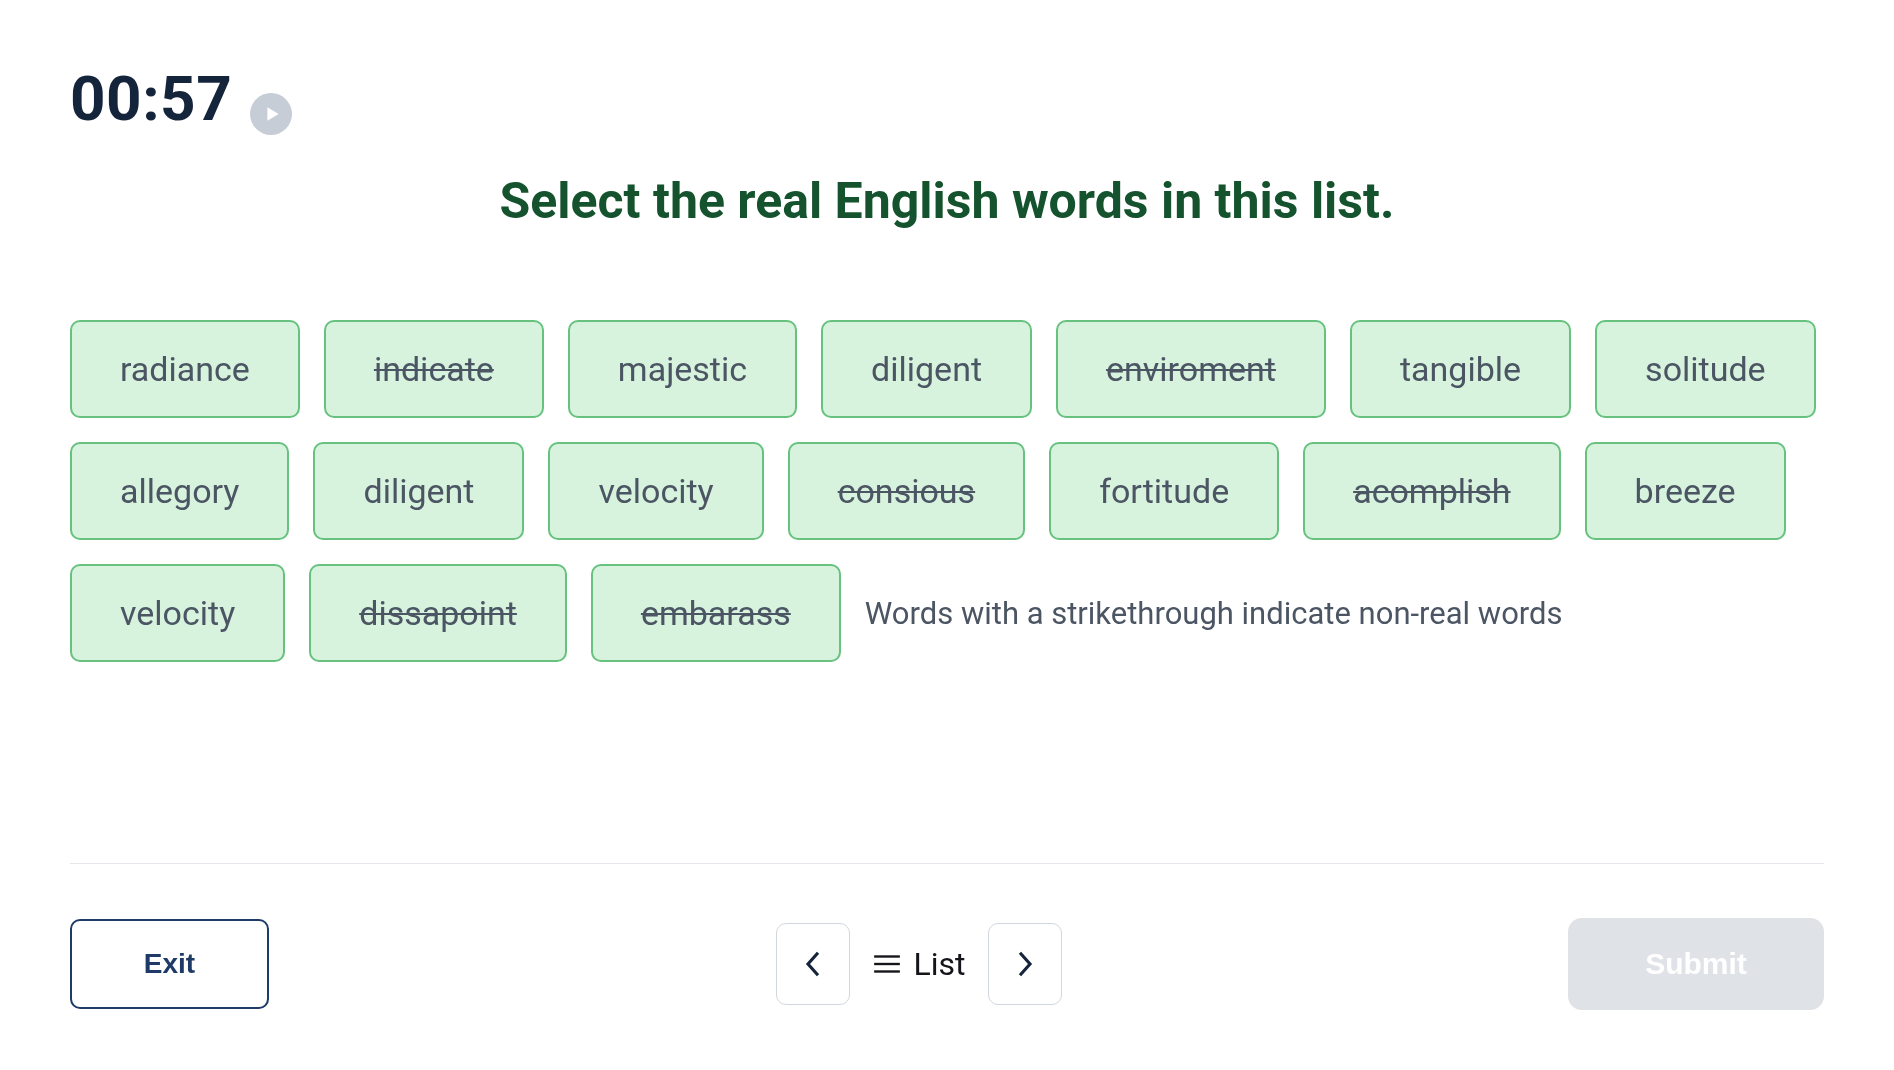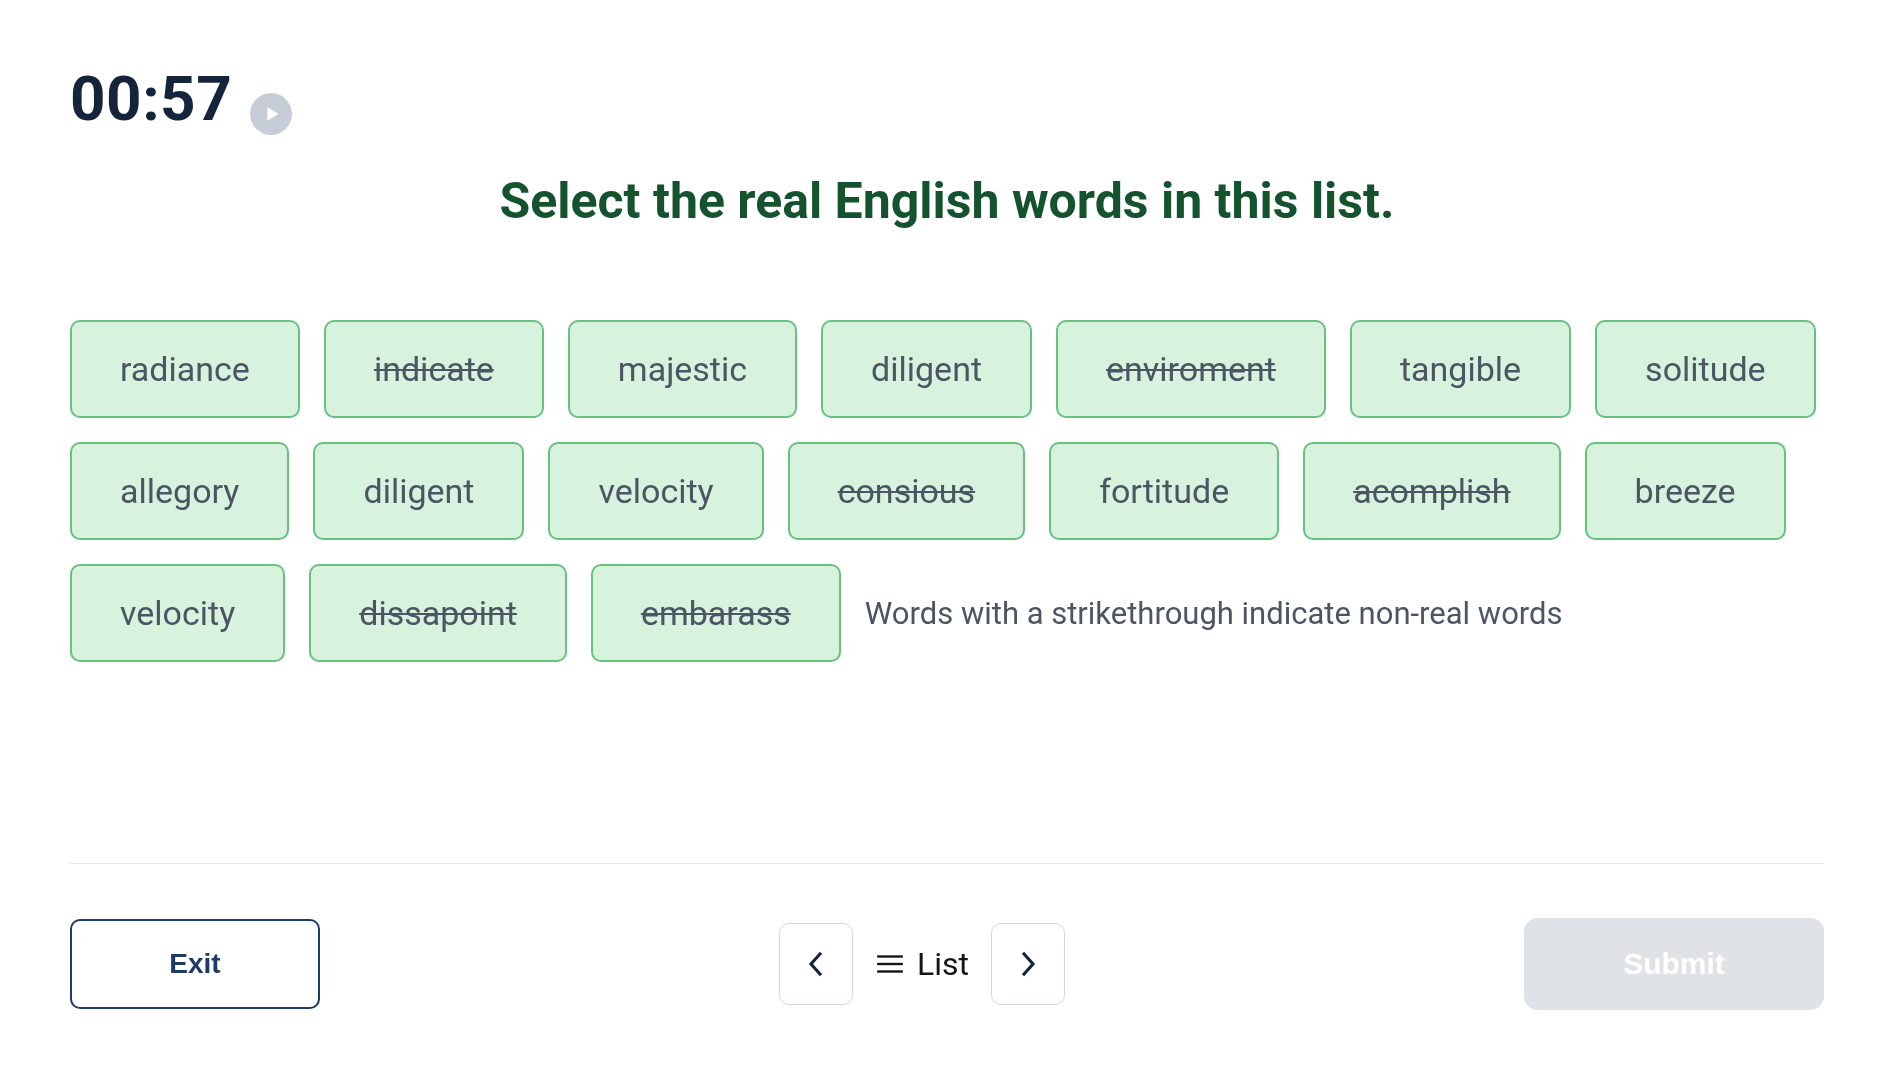--- a/index.html
+++ b/index.html
@@ -98,21 +98,21 @@
     justify-content: space-between;
   }
   .exit-btn {
     border: 2px solid #1e3a66;
     background: #ffffff;
     color: #1e3a66;
     font-size: 28px;
     font-weight: 700;
     border-radius: 10px;
     padding: 0;
-    width: 250px;
+    width: 199px;
     height: 90px;
     cursor: pointer;
   }
   .nav-group {
     display: flex;
     align-items: center;
     gap: 22px;
   }
   .nav-arrow {
     width: 74px;
@@ -141,21 +141,21 @@
     cursor: pointer;
   }
   .list-label svg {
     width: 30px;
     height: 24px;
     stroke: #14141a;
     stroke-width: 2.2;
     fill: none;
   }
   .submit-btn {
-    width: 300px;
+    width: 256px;
     height: 92px;
     border: none;
     border-radius: 14px;
     background: #dfe2e6;
     color: #ffffff;
     font-size: 30px;
     font-weight: 700;
     cursor: pointer;
   }
 </style>

